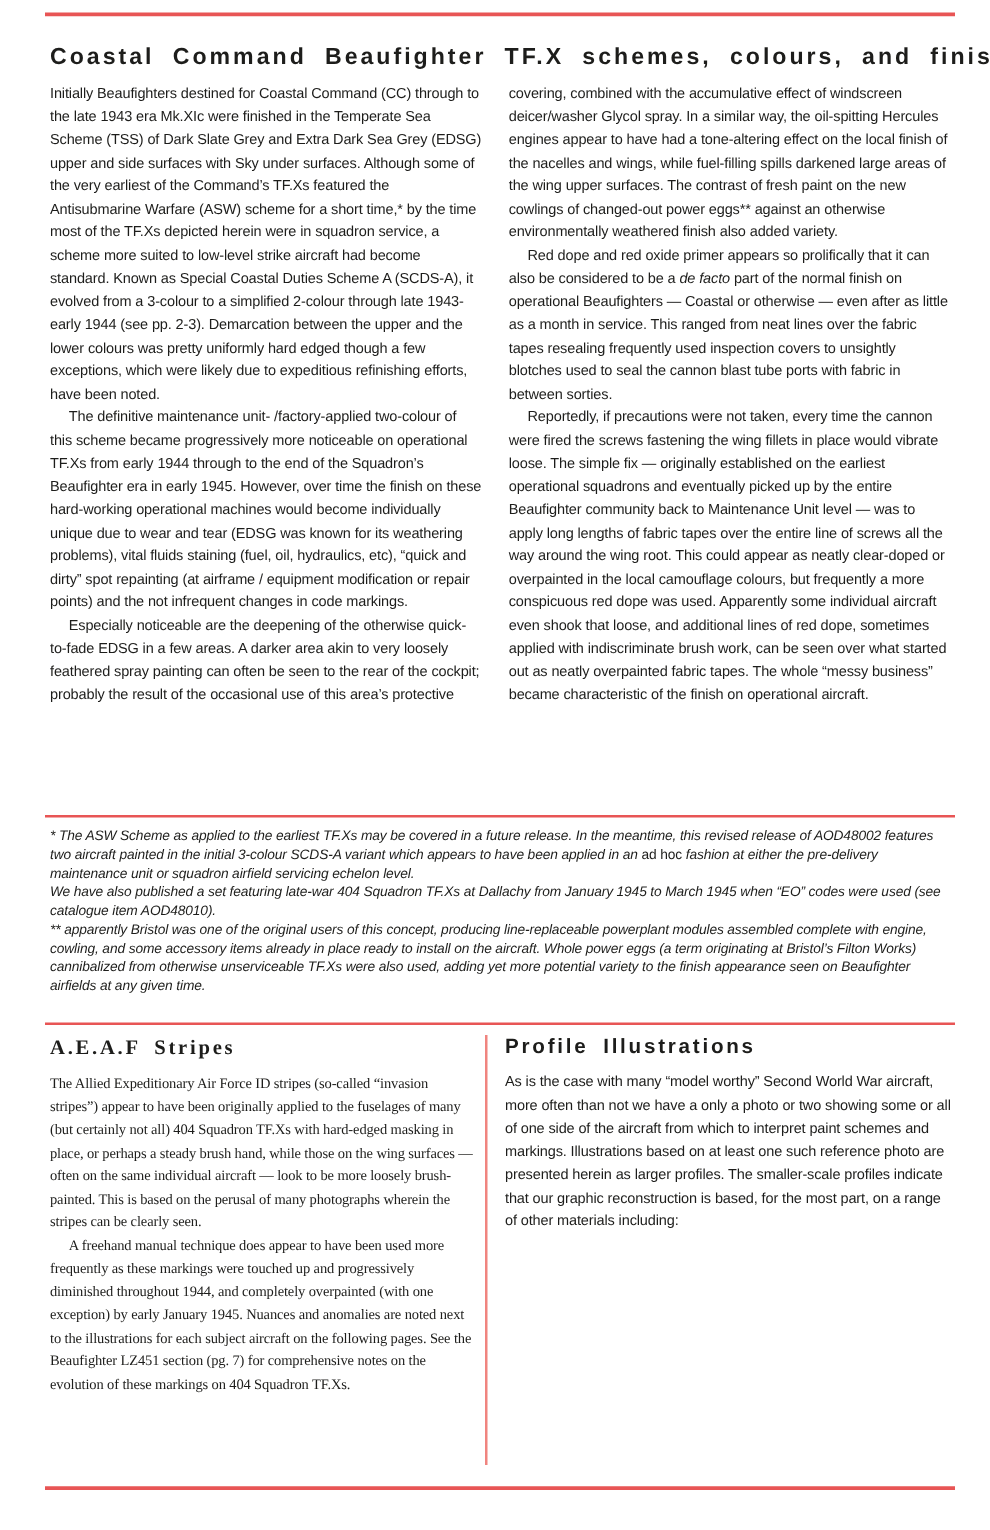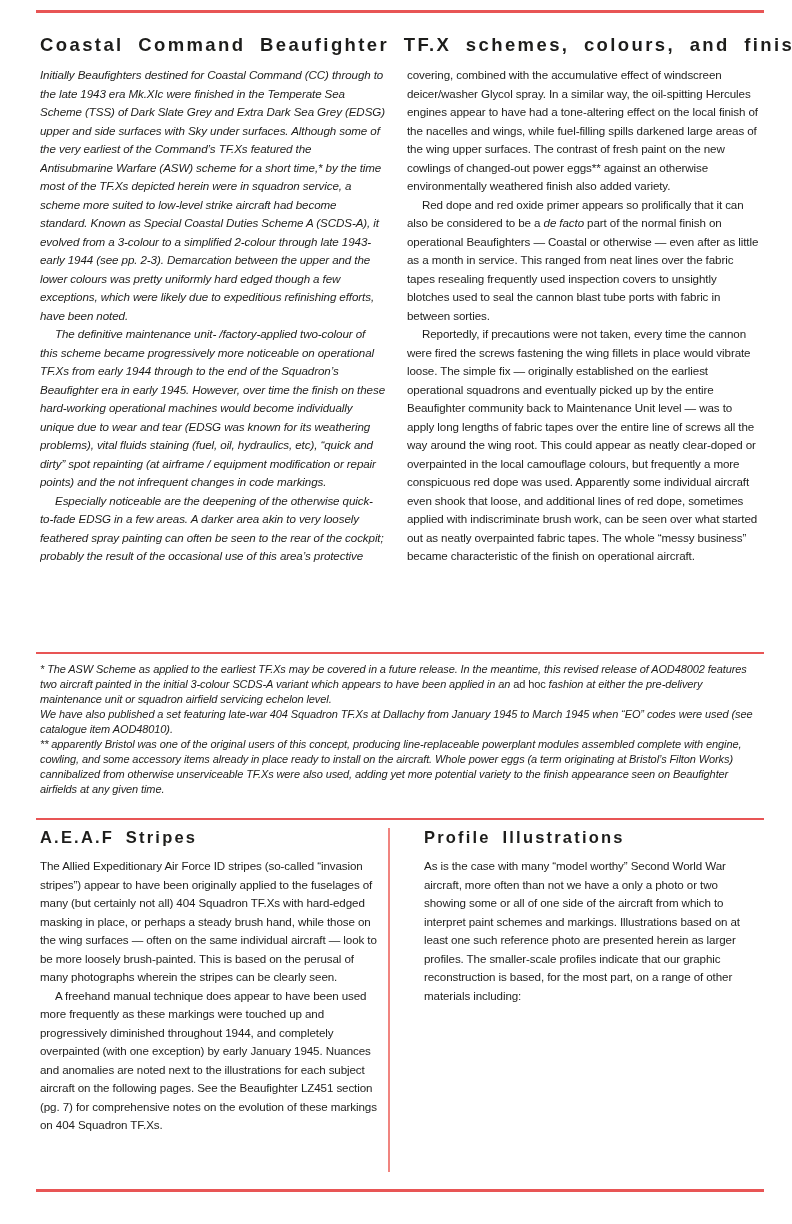--- a/index.html
+++ b/index.html
@@ -25,44 +25,44 @@
   .rule-bottom{top:1189px;height:3px;}
   .title{
     position:absolute;left:40px;top:34px;margin:0;
     font-size:18.5px;font-weight:bold;letter-spacing:2.4px;word-spacing:7px;
     white-space:nowrap;
   }
   .upper{
     position:absolute;left:40px;top:66px;width:722px;height:584px;
     display:flex;gap:22px;overflow:hidden;
   }
-  .upper .col-l{width:345px;font-style:italic;}
+  .upper .col-l{width:345px;}
   .upper .col-r{width:355px;}
   .bodytext p{
     margin:0;
     font-size:11.6px;line-height:18.5px;letter-spacing:-0.1px;
     text-align:left;
   }
   .bodytext p.indent{text-indent:15px;}
   .footnotes{
     position:absolute;left:40px;top:662px;width:722px;height:152px;
     overflow:hidden;
   }
   .footnotes p{
     margin:0;font-style:italic;
     font-size:11px;line-height:15px;letter-spacing:-0.1px;
   }
   .footnotes .roman{font-style:normal;}
   .lower{
     position:absolute;left:40px;top:828px;width:722px;height:350px;
     display:flex;overflow:hidden;
   }
-  .lower .lcol{width:342px;}
+  .lower .lcol{width:342px;font-family:Liberation Serif, serif;}
   .lower .vdivider{width:2px;background:var(--divider);margin:0 14px 6px 6px;}
-  .lower .rcol{flex:1;margin-left:20px;}
+  .lower .rcol{flex:1;}
   .section-heading{
     margin:0 0 10px 0;
     font-size:16.5px;font-weight:bold;letter-spacing:2.2px;word-spacing:5px;
   }
   .bullet .b{margin-right:3px;}
   em{font-style:italic;}
 </style>
 </head>
 <body>
 

